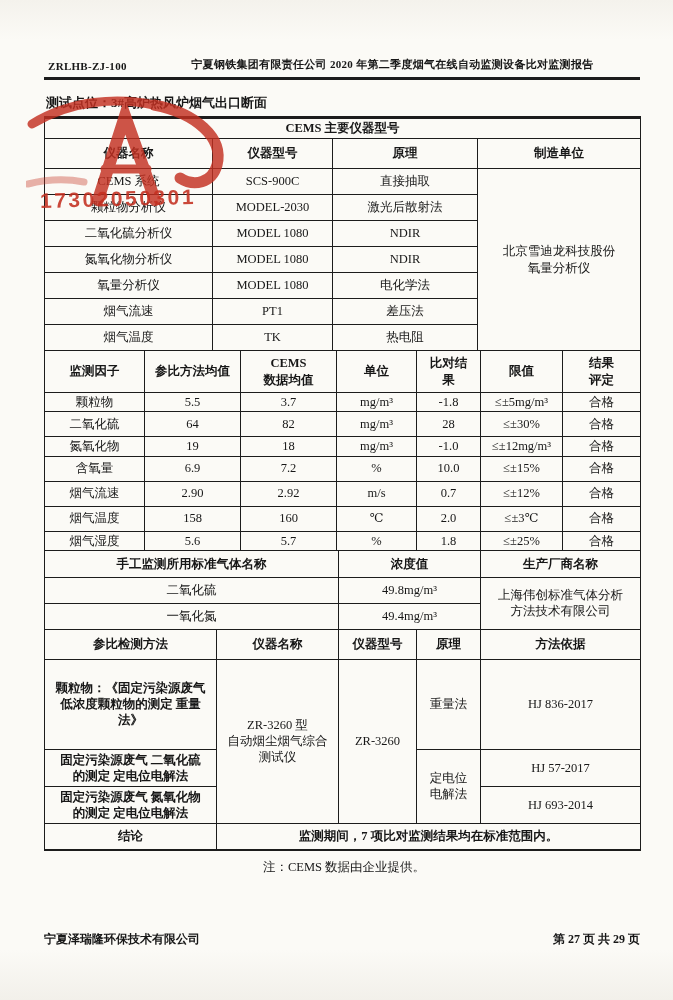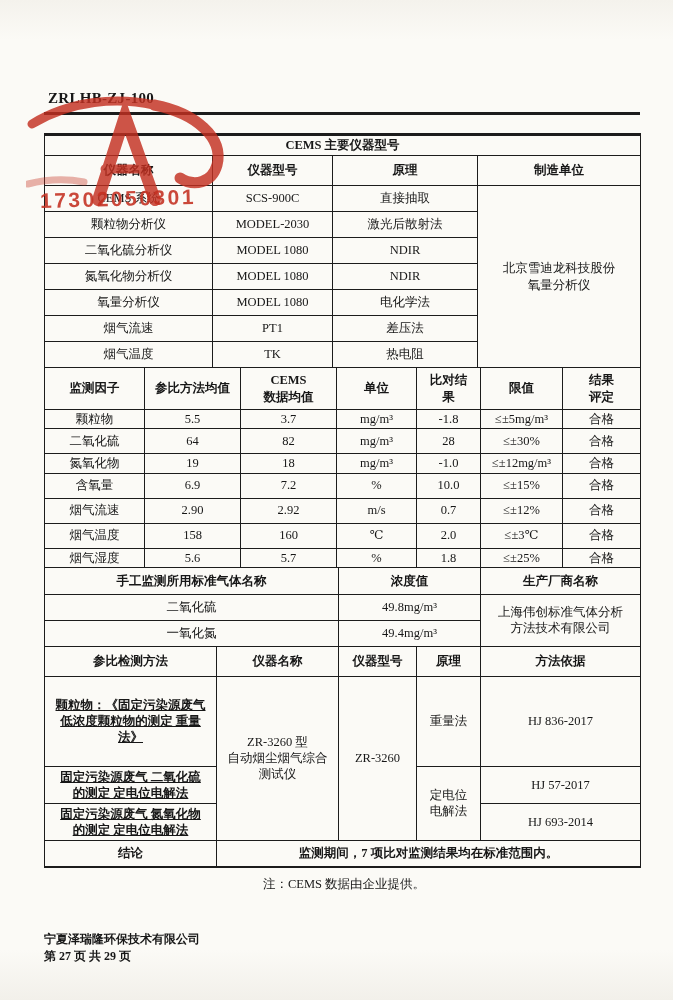--- a/index.html
+++ b/index.html
@@ -8,21 +8,21 @@
     position:relative; width:673px; height:1000px; margin:0;
     background:linear-gradient(180deg,#f4f2ec 0%,#fbfaf6 4%,#fbfaf6 95%,#f2f0ea 100%);
     color:#171717; overflow:hidden;
   }
   .content { position:absolute; left:44px; top:0; width:596px; }
 
   
   .doc-header {
     display:flex; align-items:flex-end; gap:20px;
     padding:57px 2px 5px 4px; border-bottom:3px solid #1c1c1c;
-    font-size:15px; font-weight:700; letter-spacing:.3px;margin-top:33px;
+    font-size:11px; font-weight:700; letter-spacing:.3px;
   }
   .doc-header .report-title { flex:1; text-align:center; }
 
   .main-title { text-align:center; font-size:19px; font-weight:700; letter-spacing:1.5px; margin-top:12px; }
 
   .info-row {
     display:flex; justify-content:space-between; align-items:flex-end;
     font-size:13px; font-weight:700; margin-top:14px; padding:0 2px 5px 2px;
   }
 
@@ -30,50 +30,52 @@
   table.tbl { width:596px; border-collapse:collapse; table-layout:fixed; margin-top:-1px; }
   .tbl td {
     border:1px solid #1c1c1c; text-align:center; vertical-align:middle;
     padding:1px 3px; font-size:12.5px; line-height:1.3; white-space:pre-line;
     overflow:hidden;
   }
   .tbl .th { font-weight:700; }
   .t-top  { border-top:3px solid #1c1c1c; }
   .t-bottom { border-bottom:2.5px solid #1c1c1c; }
   .sec-title td { font-weight:700; }
-  .method-cell { font-weight:700;text-decoration:underline; }
+  .method-cell { font-weight:700; }
 
   .note { font-size:12.5px; margin:8px 0 0 4px;text-align:center; }
 
   .page-footer {
     position:absolute; left:44px; top:931px; width:596px;
-    display:flex; justify-content:space-between; font-size:12px; font-weight:700;flex-direction:column;
+    display:flex; justify-content:space-between; font-size:12px; font-weight:700;
   }
 
   
   .stamp-svg { position:absolute; left:26px; top:86px; z-index:6; pointer-events:none; }
   .stamp-number {
     position:absolute; left:40px; top:187px; z-index:6; pointer-events:none;
     font-family:"Liberation Sans","DejaVu Sans",sans-serif;
     font-size:21px; font-weight:700; letter-spacing:2.5px;
     transform:rotate(-1.5deg); opacity:.88;
   }
 </style>
 </head>
 <body>
 
 <div class="page">
   <div class="content">
 
     <div class="doc-header">
       <span>ZRLHB-ZJ-100</span>
+      <span class="report-title">宁夏钢铁集团有限责任公司 2020 年第二季度烟气在线自动监测设备比对监测报告</span>
     </div>
 
 
     <div class="info-row">
+      <span>测试点位：3#高炉热风炉烟气出口断面</span>
     </div>
 
     <table class="tbl t-top">
       <colgroup>
           <col style="width:168px">
           <col style="width:120px">
           <col style="width:145px">
           <col style="width:163px">
         </colgroup>
       <tbody>

